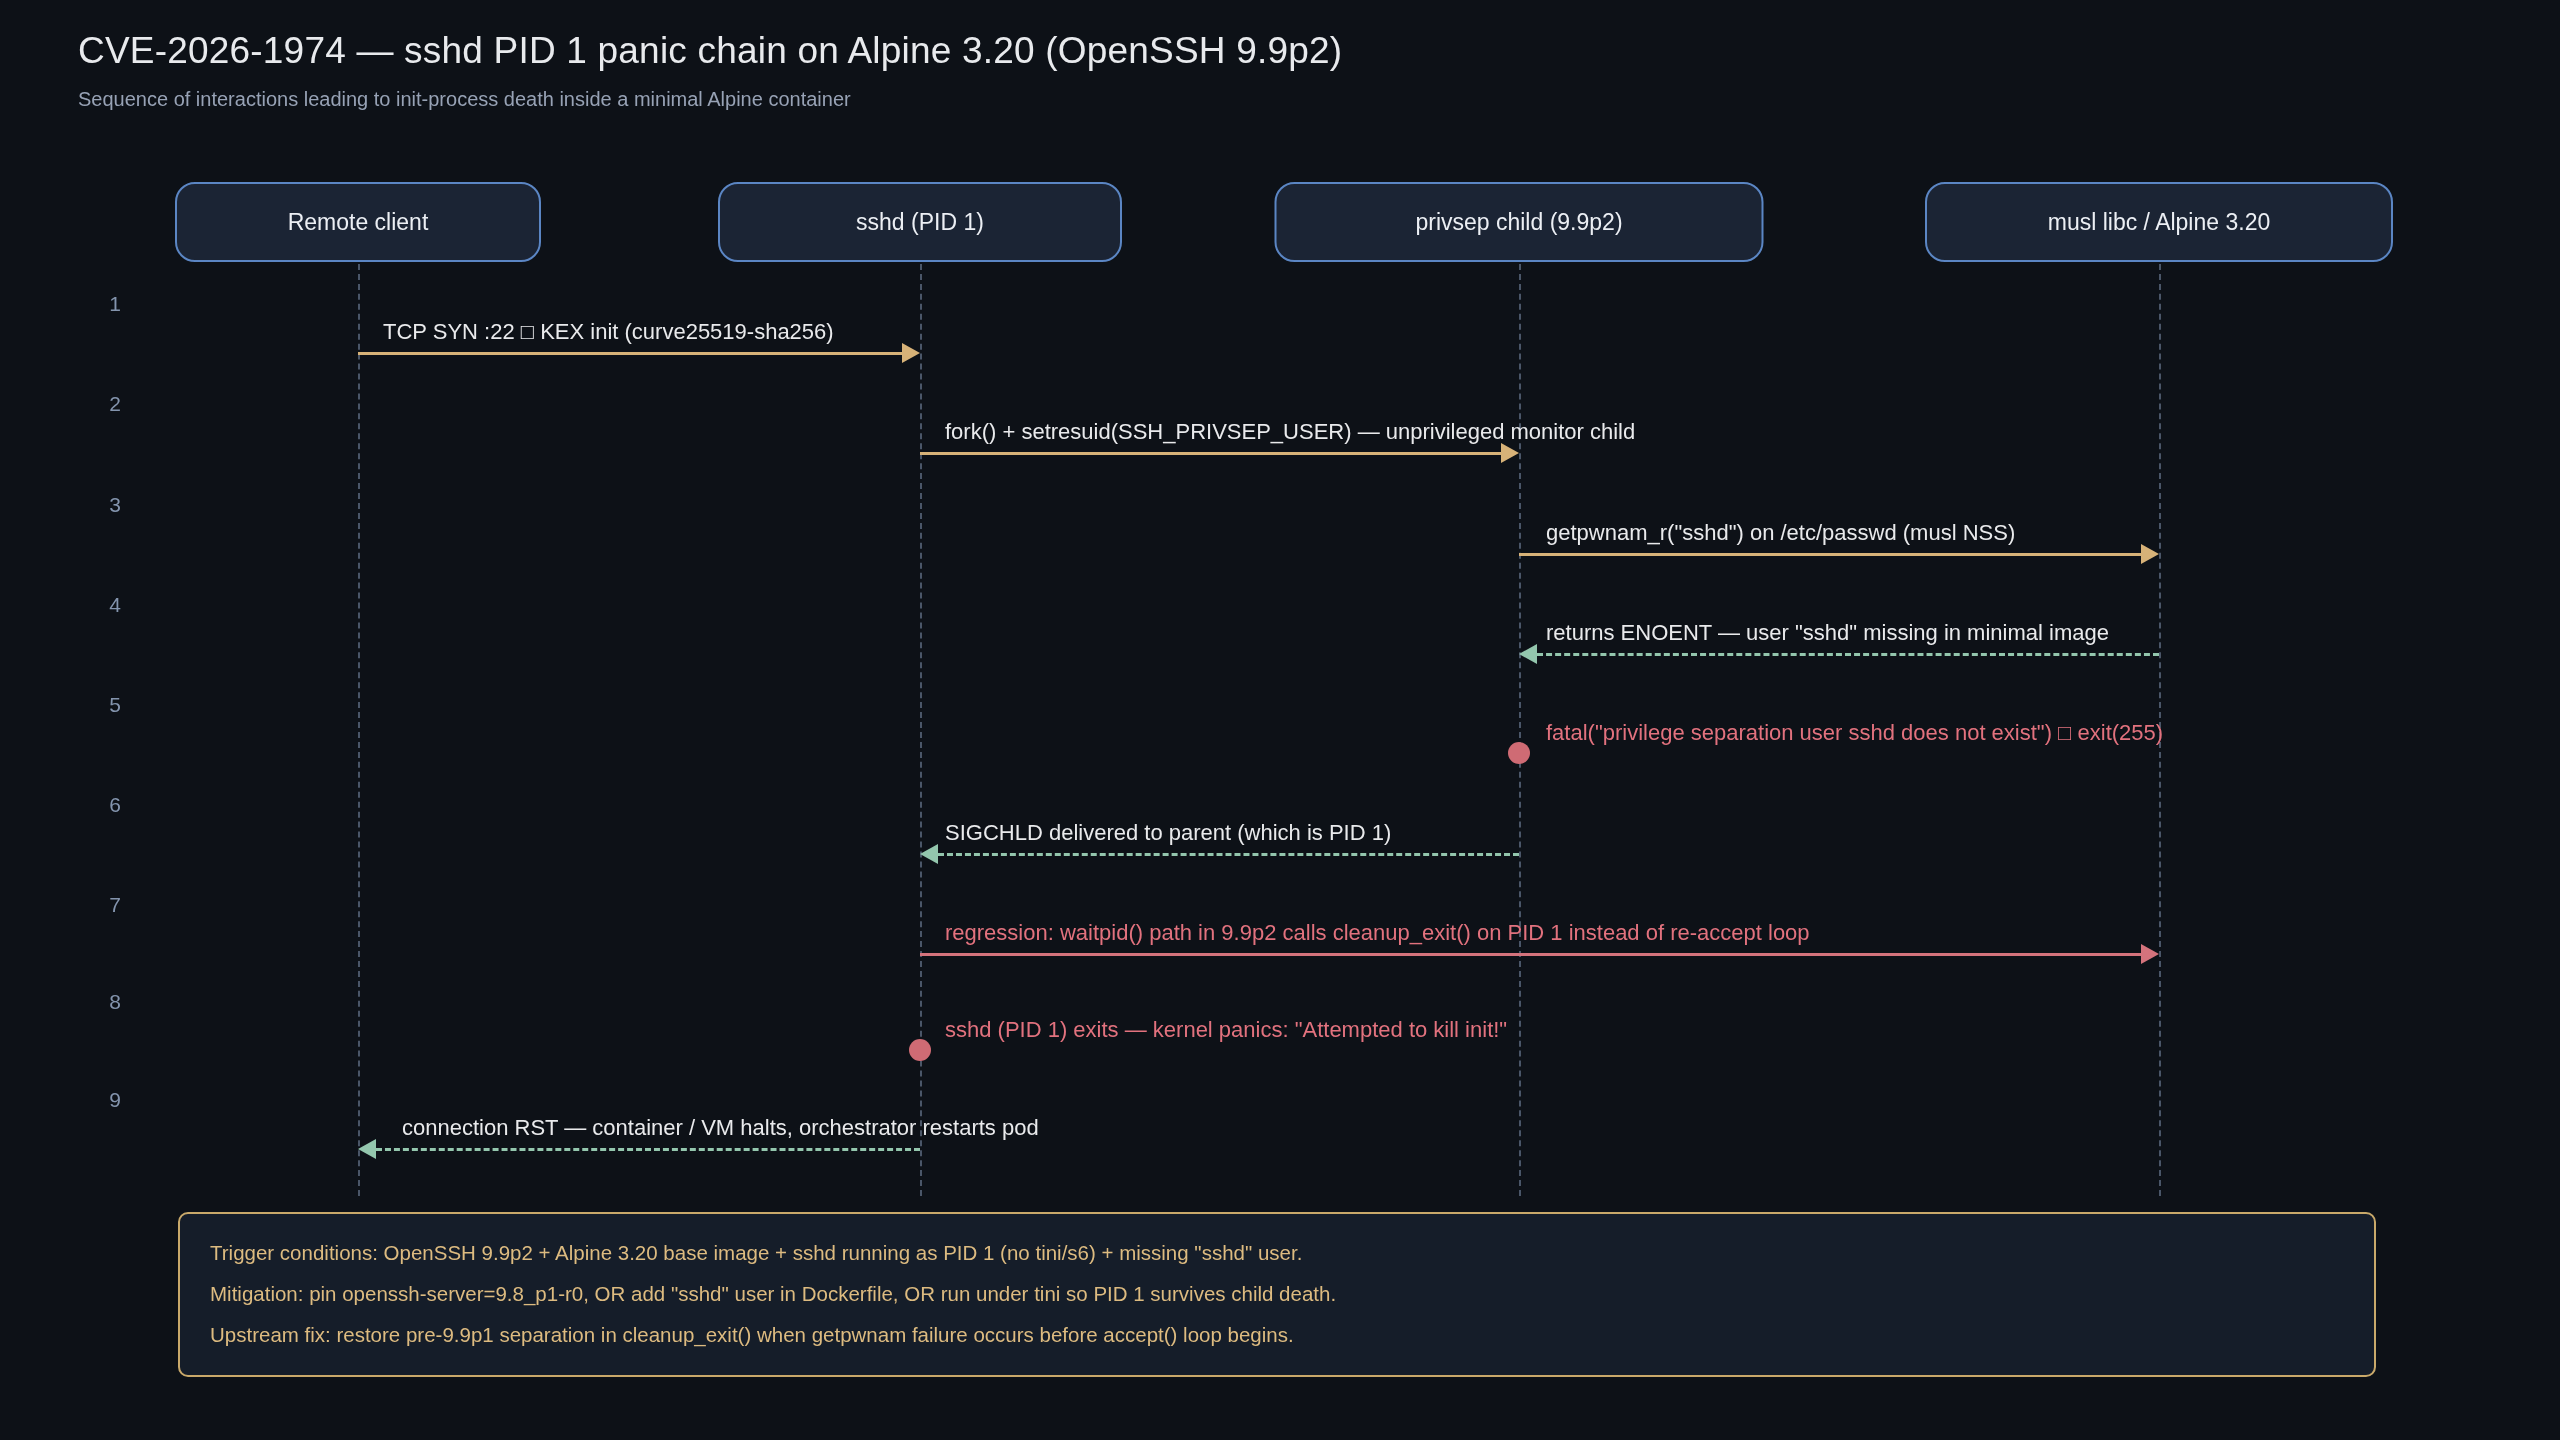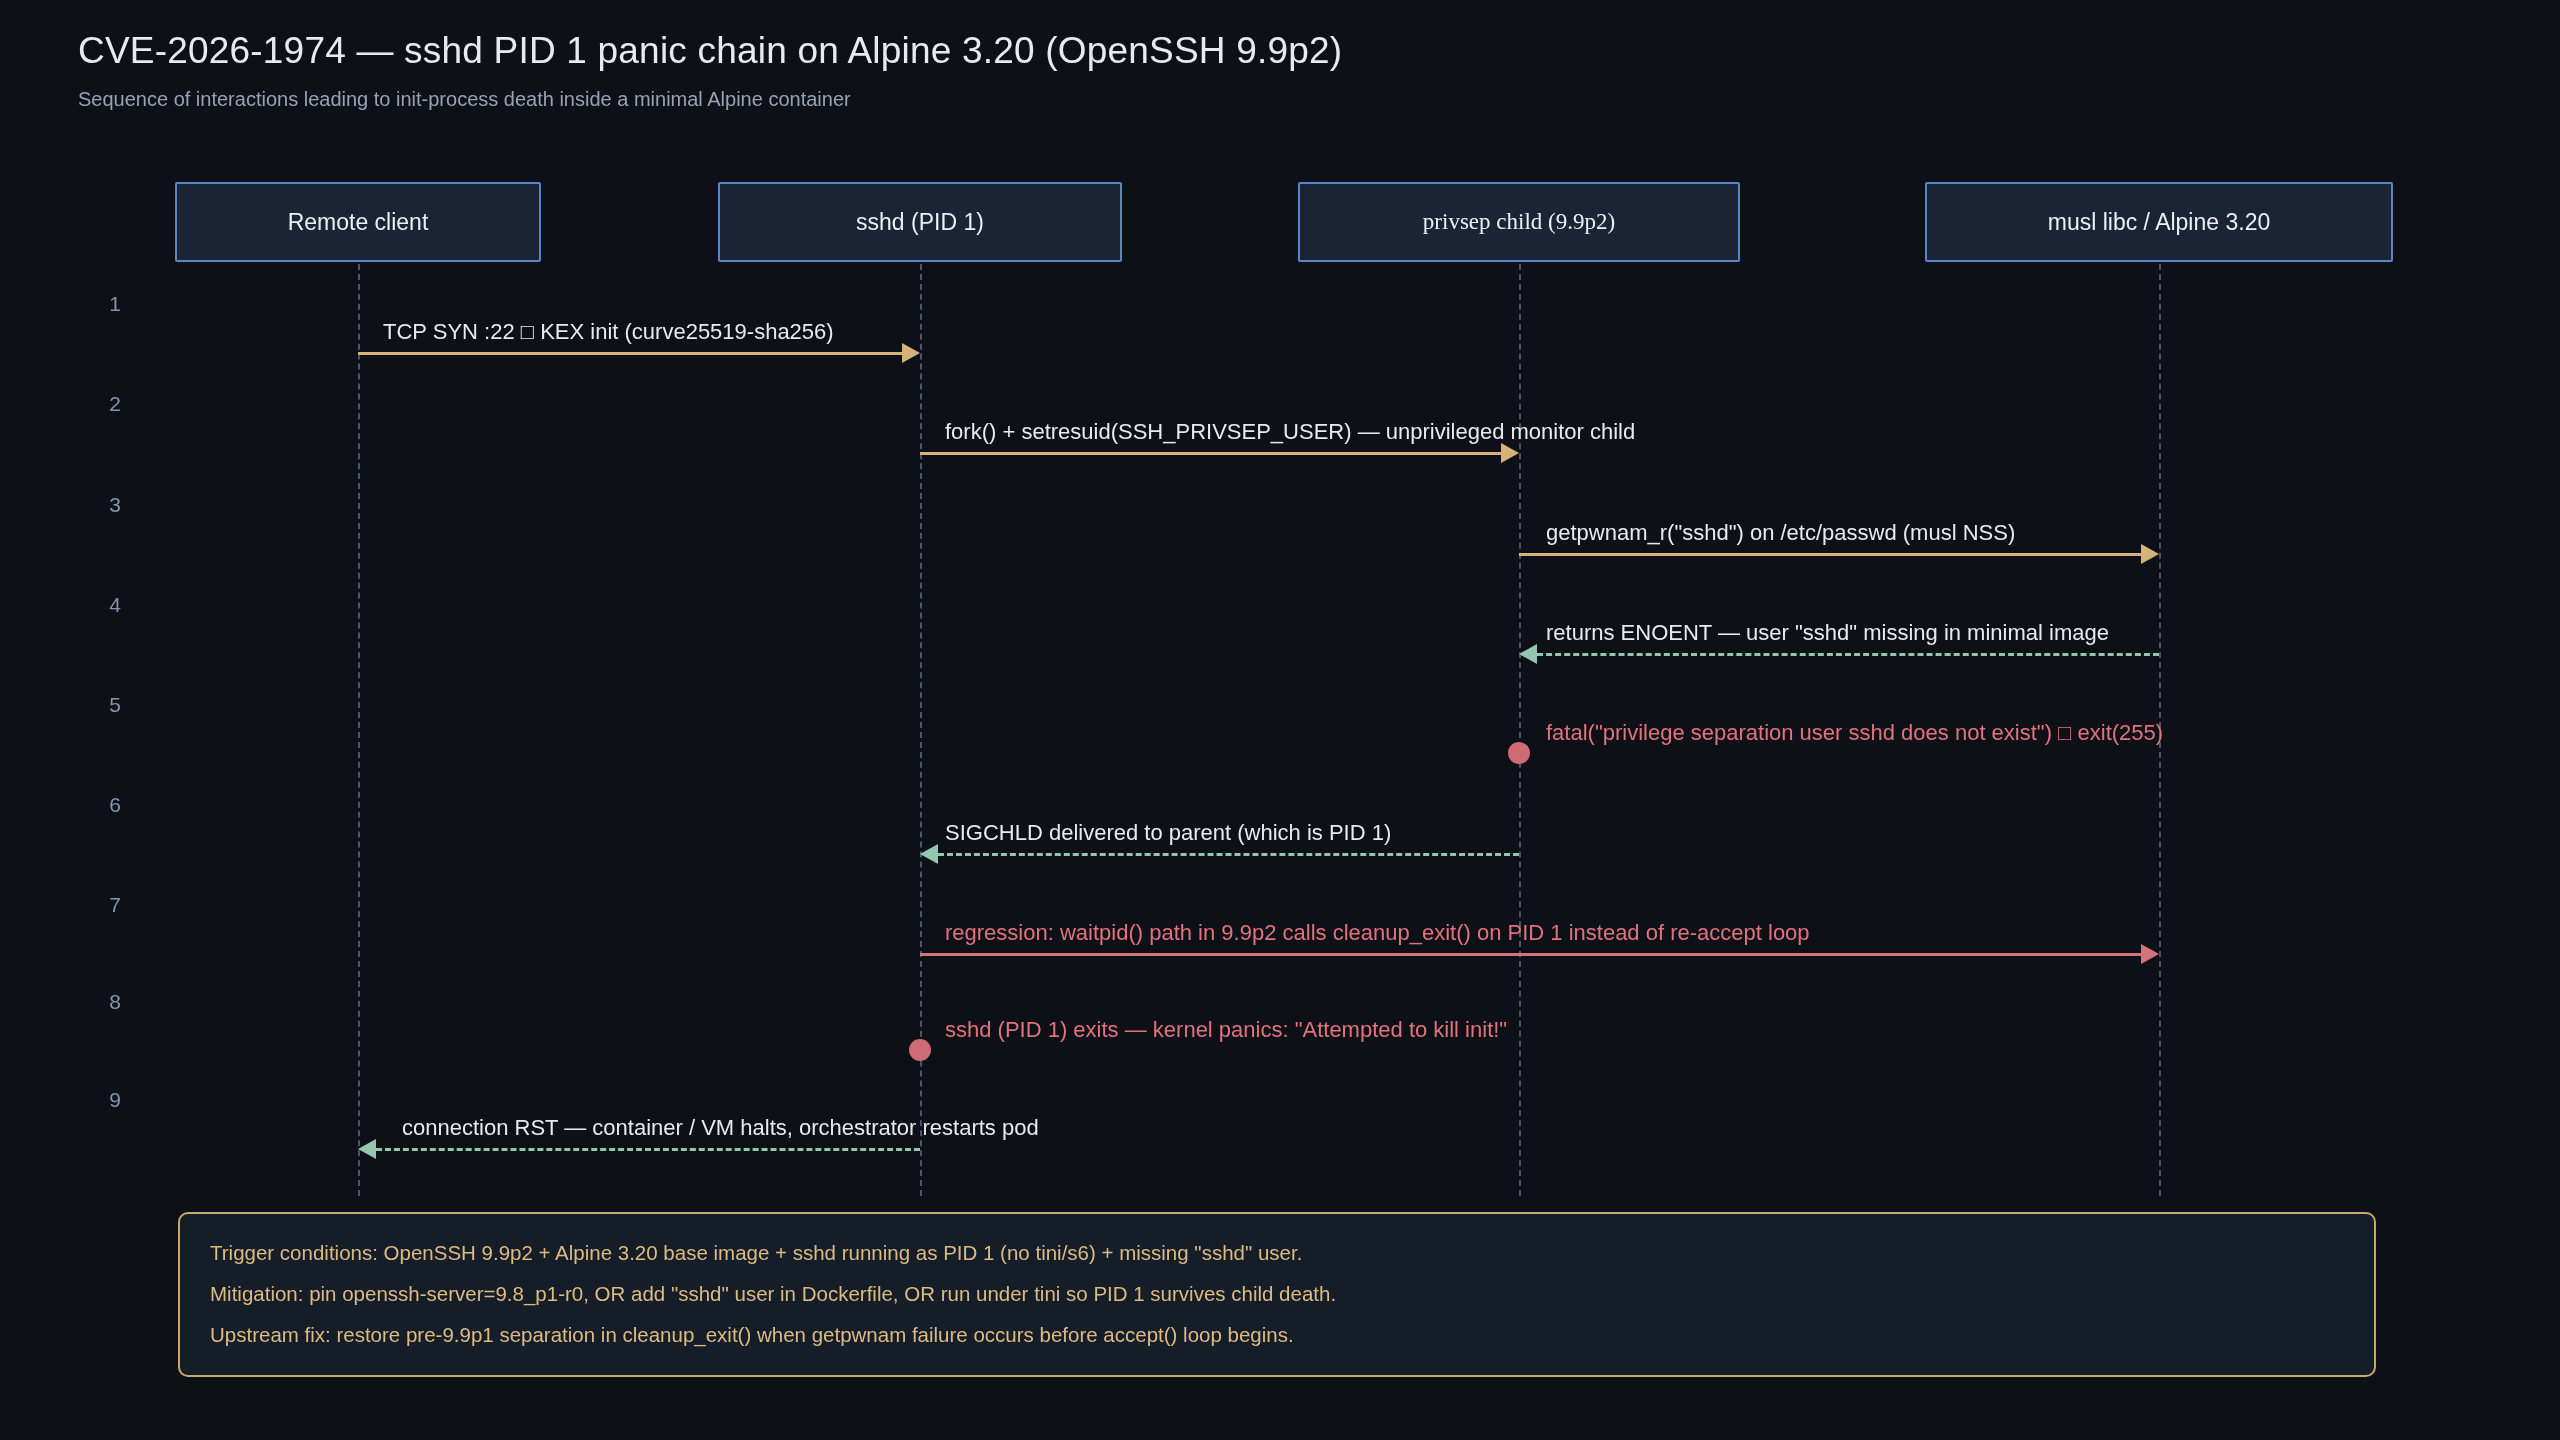--- a/index.html
+++ b/index.html
@@ -45,21 +45,21 @@
     height: 1440px;
   }
 
   
   .participant-box {
     position: absolute;
     box-sizing: border-box;
     height: 80px;
     background: #1b2434;
     border: 2px solid #5b86c4;
-    border-radius: 2px;
+    border-radius: 20px;
     display: flex;
     align-items: center;
     justify-content: center;
     transform: translateX(-50%);
   }
   .participant-label {
     font-size: 23px;
     color: #eceff4;
     white-space: nowrap;
   }
@@ -168,21 +168,21 @@
 <div id="diagram">
     <div class="lifeline" style="left: 358px; top: 264px; height: 932px;"></div>
     <div class="participant-box" style="left: 358px; top: 182px; width: 366px;">
       <span class="participant-label">Remote client</span>
     </div>
     <div class="lifeline" style="left: 920px; top: 264px; height: 932px;"></div>
     <div class="participant-box" style="left: 920px; top: 182px; width: 404px;">
       <span class="participant-label">sshd (PID 1)</span>
     </div>
     <div class="lifeline" style="left: 1519px; top: 264px; height: 932px;"></div>
-    <div class="participant-box" style="left: 1519px; top: 182px; width: 442px; font-family: Liberation Serif, serif;">
+    <div class="participant-box" style="left: 1519px; top: 182px; width: 489px;">
       <span class="participant-label">privsep child (9.9p2)</span>
     </div>
     <div class="lifeline" style="left: 2159px; top: 264px; height: 932px;"></div>
     <div class="participant-box" style="left: 2159px; top: 182px; width: 468px;">
       <span class="participant-label">musl libc / Alpine 3.20</span>
     </div>
     <div class="step-num" style="top: 304px;">1</div>
     <div class="msg-label call" style="left: 383px; top: 345px;">TCP SYN :22 □ KEX init (curve25519-sha256)</div>
     <div class="msg-line call" style="left: 358px; top: 352px; width: 544px;"></div>
     <div class="arrowhead right call" style="left: 902px; top: 353px;"></div>

